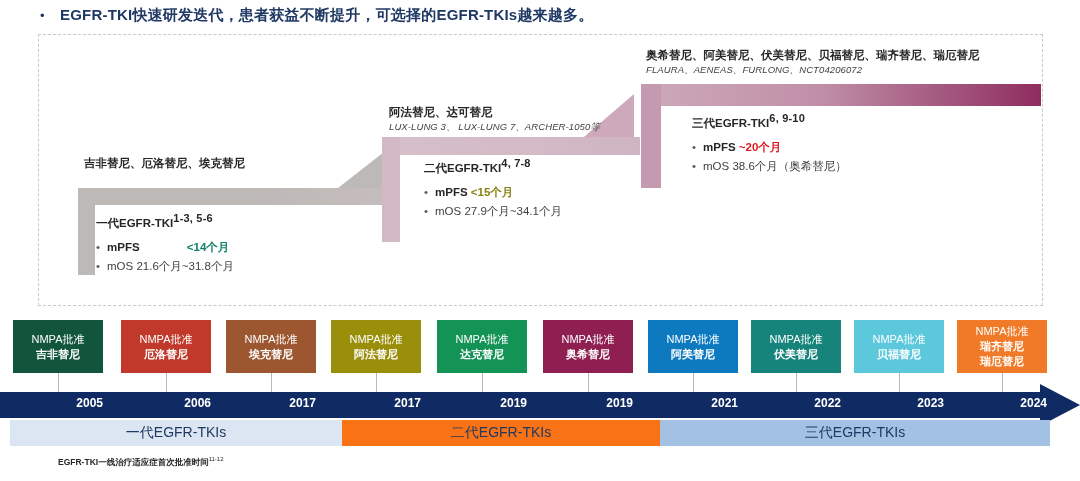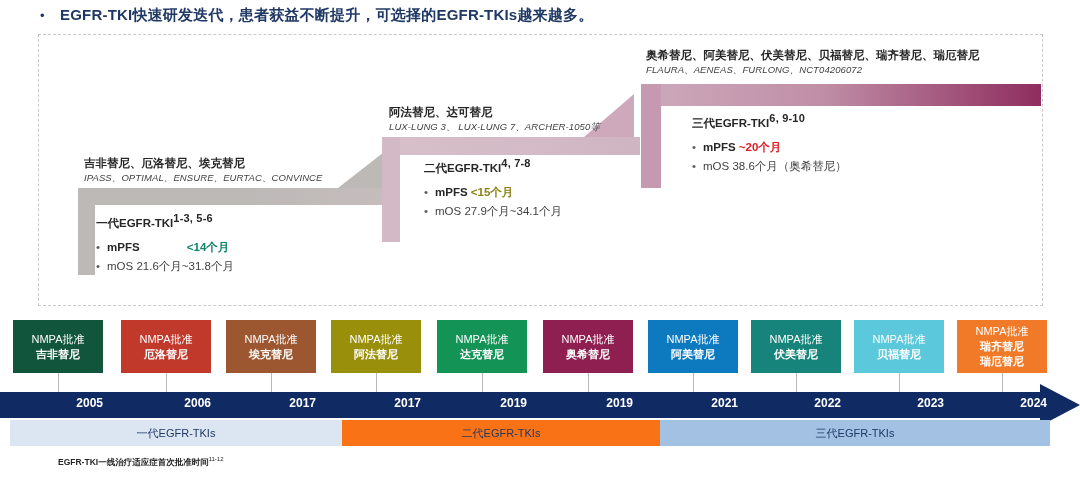--- a/index.html
+++ b/index.html
@@ -83,21 +83,21 @@
 
   
   #arrowbar{position:absolute;left:0;top:392px;width:1048px;height:26px;background:#102b63;}
   #arrowhead{position:absolute;left:1040px;top:384px;width:0;height:0;
     border-top:21px solid transparent;border-bottom:21px solid transparent;
     border-left:40px solid #102b63;}
   .year{position:absolute;top:396px;font-size:12px;font-weight:bold;color:#ffffff;text-align:right;}
 
   
   .band{position:absolute;top:420px;height:26px;display:flex;align-items:center;justify-content:center;
-    font-size:11px;color:#1f3864;white-space:nowrap;}
+    font-size:14px;color:#1f3864;white-space:nowrap;}
   #band1{left:10px;width:332px;background:#dce6f2;}
   #band2{left:342px;width:318px;background:#f97316;}
   #band3{left:660px;width:390px;background:#a3c2e3;}
 
   
   #footnote{position:absolute;left:58px;top:456px;font-size:8.5px;font-weight:bold;color:#262626;white-space:nowrap;}
   #footnote sup{font-size:6px;font-weight:normal;vertical-align:super;}
 </style>
 </head>
 <body>
@@ -115,21 +115,20 @@
 
 <div class="stepbar" id="bar2-h"></div>
 <div class="stepbar" id="bar2-v"></div>
 <div class="stepbar" id="bar2-tri"></div>
 
 <div class="stepbar" id="bar3-h"></div>
 <div class="stepbar" id="bar3-v"></div>
 
 <div class="gblock" style="left:84px;top:156px;">
   <div class="drugnames">吉非替尼、厄洛替尼、埃克替尼</div>
-  <div class="trials">IPASS、OPTIMAL、ENSURE、EURTAC、CONVINCE</div>
 </div>
 <div class="genbody" style="left:96px;top:212px;">
   <div class="gentitle"><span>一代EGFR-TKI</span><sup>1-3, 5-6</sup></div>
   <div class="li">
     <span class="dot">•</span>
     <span><b>mPFS</b>&nbsp;<span class="hl-teal">&lt;14个月</span></span>
   </div>
   <div class="li">
     <span class="dot">•</span>
     <span><span>mOS</span>&nbsp;<span>21.6个月~31.8个月</span></span>

